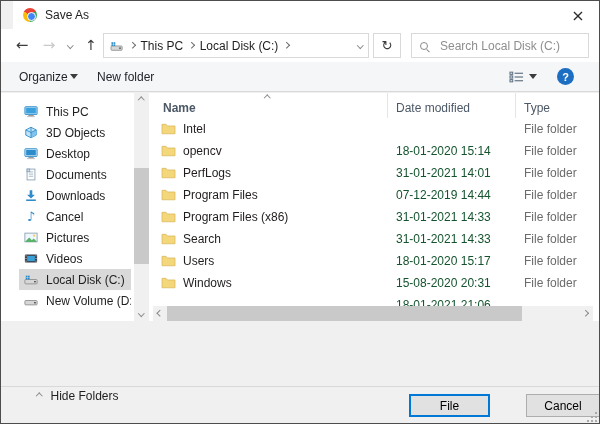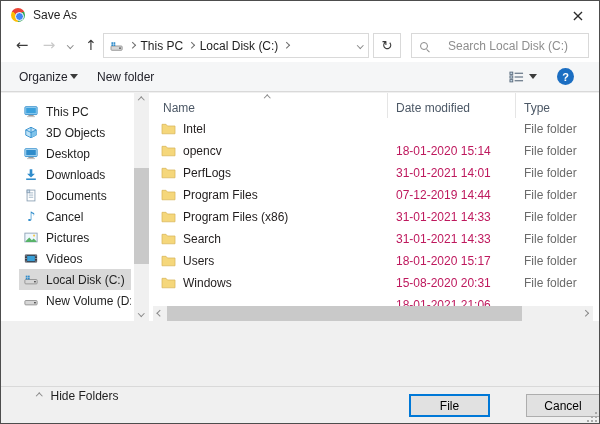--- a/index.html
+++ b/index.html
@@ -2,39 +2,39 @@
 <html><head>
 <meta charset="utf-8">
 <style>
   * { margin:0; padding:0; box-sizing:border-box; }
   html,body { width:600px; height:424px; }
   body { font-family:"Liberation Sans", sans-serif; font-size:12px; color:#1f1f1f; background:#fff; }
 
   .dialog { position:relative; width:600px; height:424px; background:#f0f0f0; border:1px solid #4d4d4d; overflow:hidden; }
 
   
-  .titlebar { position:absolute; top:0; left:0; right:0; height:28px; background:#fff; display:flex; align-items:center; padding-left:10px; }
+  .titlebar { position:absolute; top:0; left:12px; right:0; height:28px; background:#fff; display:flex; align-items:center; padding-left:10px; }
   .chrome-icon { width:14px; height:14px; border-radius:50%; margin-right:8px;
     background:conic-gradient(from 60deg, #34a853 0 120deg, #fbbc05 120deg 240deg, #ea4335 240deg 360deg);
     position:relative; }
   .chrome-icon::after { content:""; position:absolute; left:3.5px; top:3.5px; width:7px; height:7px; border-radius:50%; background:#4285f4; border:1.5px solid #fff; }
   .close-btn { position:absolute; right:0; top:0; width:42px; height:28px; display:flex; align-items:center; justify-content:center; font-size:16px; color:#2b2b2b; font-family:"DejaVu Sans",sans-serif; cursor:default; }
 
   
   .navbar { position:absolute; top:28px; left:0; right:0; height:33px; background:#fff; }
   .nav-glyph { position:absolute; top:4px; height:24px; display:flex; align-items:center; justify-content:center; font-family:"DejaVu Sans",sans-serif; }
   .back { left:8px; width:26px; font-size:15px; color:#3b3b3b; }
   .forward { left:36px; width:24px; font-size:15px; color:#c9c9c9; }
   .recent { left:61px; width:16px; }
   .upbtn { left:78px; width:24px; font-size:14px; color:#3b3b3b; }
   .addressbar { position:absolute; left:102px; top:4px; width:266px; height:25px; background:#fff; border:1px solid #d9d9d9; display:flex; align-items:center; padding:0 6px; gap:6px; }
   .addressbar .grow { flex:1; }
   .crumb { color:#1f1f1f; }
   .refresh-btn { position:absolute; left:372px; top:4px; width:28px; height:25px; border:1px solid #d9d9d9; background:#fff; display:flex; align-items:center; justify-content:center; font-family:"DejaVu Sans",sans-serif; font-size:13px; color:#3b3b3b; }
-  .searchbox { position:absolute; left:410px; top:4px; width:178px; height:25px; border:1px solid #d9d9d9; background:#fff; display:flex; align-items:center; padding:0 8px; gap:20px; color:#8e8e8e; }
+  .searchbox { position:absolute; left:410px; top:4px; width:178px; height:25px; border:1px solid #d9d9d9; background:#fff; display:flex; align-items:center; padding:0 8px; gap:12px; color:#8e8e8e; }
   .magnifier { width:8px; height:8px; border:1.4px solid #8a8a8a; border-radius:50%; position:relative; flex:0 0 auto; }
   .magnifier::after { content:""; position:absolute; left:6px; top:6px; width:4px; height:1.4px; background:#8a8a8a; transform:rotate(45deg); transform-origin:0 0; }
 
   
   .toolbar { position:absolute; top:61px; left:0; right:0; height:30px; background:#f5f6f7; border-bottom:1px solid #d9d9d9; }
   .tool-item { position:absolute; top:0; height:29px; display:flex; align-items:center; gap:2px; color:#24242c; }
   .organize { left:18px; }
   .newfolder { left:96px; }
   .viewbtn { left:508px; gap:5px; }
   .helpbtn { left:556px; }
@@ -57,28 +57,28 @@
   .side-item.selected { background:#d9d9d9; }
   .side-item svg, .side-item .glyph { flex:0 0 auto; }
   .glyph { font-family:"DejaVu Sans",sans-serif; color:#2f8ccb; font-size:13px; width:14px; text-align:center; }
 
   .vscroll { position:absolute; left:133px; top:0; width:15px; height:228px; background:#f0f0f0; }
   .vscroll .arrow { position:absolute; left:0; width:15px; height:15px; display:flex; align-items:center; justify-content:center; }
   .vscroll .thumb { position:absolute; left:0; top:75px; width:15px; height:96px; background:#c9c9c9; }
 
   .filelist { position:absolute; left:152px; top:0; width:440px; height:228px; }
   .cols-header { position:relative; display:flex; height:25px; align-items:center; color:#4c5866; }
-  .cols-header .c1 { width:235px; padding-left:10px; border-right:1px solid #e5e5e5; height:100%; display:flex; align-items:flex-end; padding-bottom:3px; }
+  .cols-header .c1 { width:235px; padding-left:10px; border-right:1px solid #e5e5e5; height:100%; display:flex; align-items:flex-end; padding-bottom:3px;font-weight:bold; }
   .cols-header .c2 { width:128px; padding-left:8px; border-right:1px solid #e5e5e5; height:100%; display:flex; align-items:flex-end; padding-bottom:3px; }
   .cols-header .c3 { flex:1; padding-left:8px; height:100%; display:flex; align-items:flex-end; padding-bottom:3px; }
   .sort-caret { position:absolute; left:112px; top:3px; }
 
   .file-row { display:flex; height:22px; align-items:center; }
   .file-row .c1 { width:235px; padding-left:8px; display:flex; gap:7px; color:#211d1d; }
-  .file-row .c2 { width:128px; padding-left:8px; color:#be185d;margin-top:44px; }
+  .file-row .c2 { width:128px; padding-left:8px; color:#14532d;margin-top:44px; }
   .file-row .c3 { flex:1; padding-left:8px; color:#6b6b6b; }
 
   .hscroll { position:absolute; left:0; bottom:0; width:440px; height:15px; background:#f0f0f0; }
   .hscroll .arrow { position:absolute; top:0; width:15px; height:15px; display:flex; align-items:center; justify-content:center; }
   .hscroll .thumb { position:absolute; left:14px; top:0; width:355px; height:15px; background:#c9c9c9; }
 
   
   .formarea { position:absolute; top:320px; left:0; right:0; height:65px; background:#f0f0f0; }
 
   
@@ -192,36 +192,36 @@
         <svg width="14" height="13" viewBox="0 0 16 14">
           <rect x="1" y="1.5" width="14" height="9" rx="1" fill="#bfe3f7" stroke="#2f8ccb"></rect>
           <rect x="2.5" y="3" width="11" height="6" fill="#2f8ccb"></rect>
           <rect x="5" y="11" width="6" height="1.2" fill="#9a9a9a"></rect>
             <rect x="3.5" y="12.4" width="9" height="1" fill="#b5b5b5"></rect>
         </svg>
         <span>Desktop</span>
       </div>
       <div class="side-item">
         <svg width="14" height="13" viewBox="0 0 16 14">
-          <path d="M6.5 1h3v5h3L8 10.5 3.5 6h3z" fill="#2f8ccb"></path>
-          <rect x="2.5" y="11.5" width="11" height="1.8" fill="#2f8ccb"></rect>
-        </svg>
-        <span>Downloads</span>
-      </div>
-      <div class="side-item">
-        <svg width="14" height="13" viewBox="0 0 16 14">
           <rect x="3.5" y="0.8" width="9" height="12.4" fill="#fff" stroke="#8aa0b4"></rect>
           <g stroke="#9ab0c4" stroke-width="1">
               <line x1="5.5" y1="4" x2="10.5" y2="4"></line>
               <line x1="5.5" y1="6.5" x2="10.5" y2="6.5"></line>
               <line x1="5.5" y1="9" x2="10.5" y2="9"></line>
             </g>
           <rect x="3.5" y="0.8" width="3" height="3" fill="#cfe3f5" stroke="#8aa0b4"></rect>
         </svg>
         <span>Documents</span>
+      </div>
+      <div class="side-item">
+        <svg width="14" height="13" viewBox="0 0 16 14">
+          <path d="M6.5 1h3v5h3L8 10.5 3.5 6h3z" fill="#2f8ccb"></path>
+          <rect x="2.5" y="11.5" width="11" height="1.8" fill="#2f8ccb"></rect>
+        </svg>
+        <span>Downloads</span>
       </div>
       <div class="side-item">
         <span class="glyph">♪</span>
         <span>Cancel</span>
       </div>
       <div class="side-item">
         <svg width="14" height="13" viewBox="0 0 16 14">
           <rect x="1" y="2" width="14" height="10" fill="#eef7fd" stroke="#8aa0b4"></rect>
           <path d="M2 11l4-4 3 3 2-2 3 3v1H2z" fill="#58b368"></path>
           <circle cx="11.5" cy="4.8" r="1.2" fill="#f2c94c"></circle>

